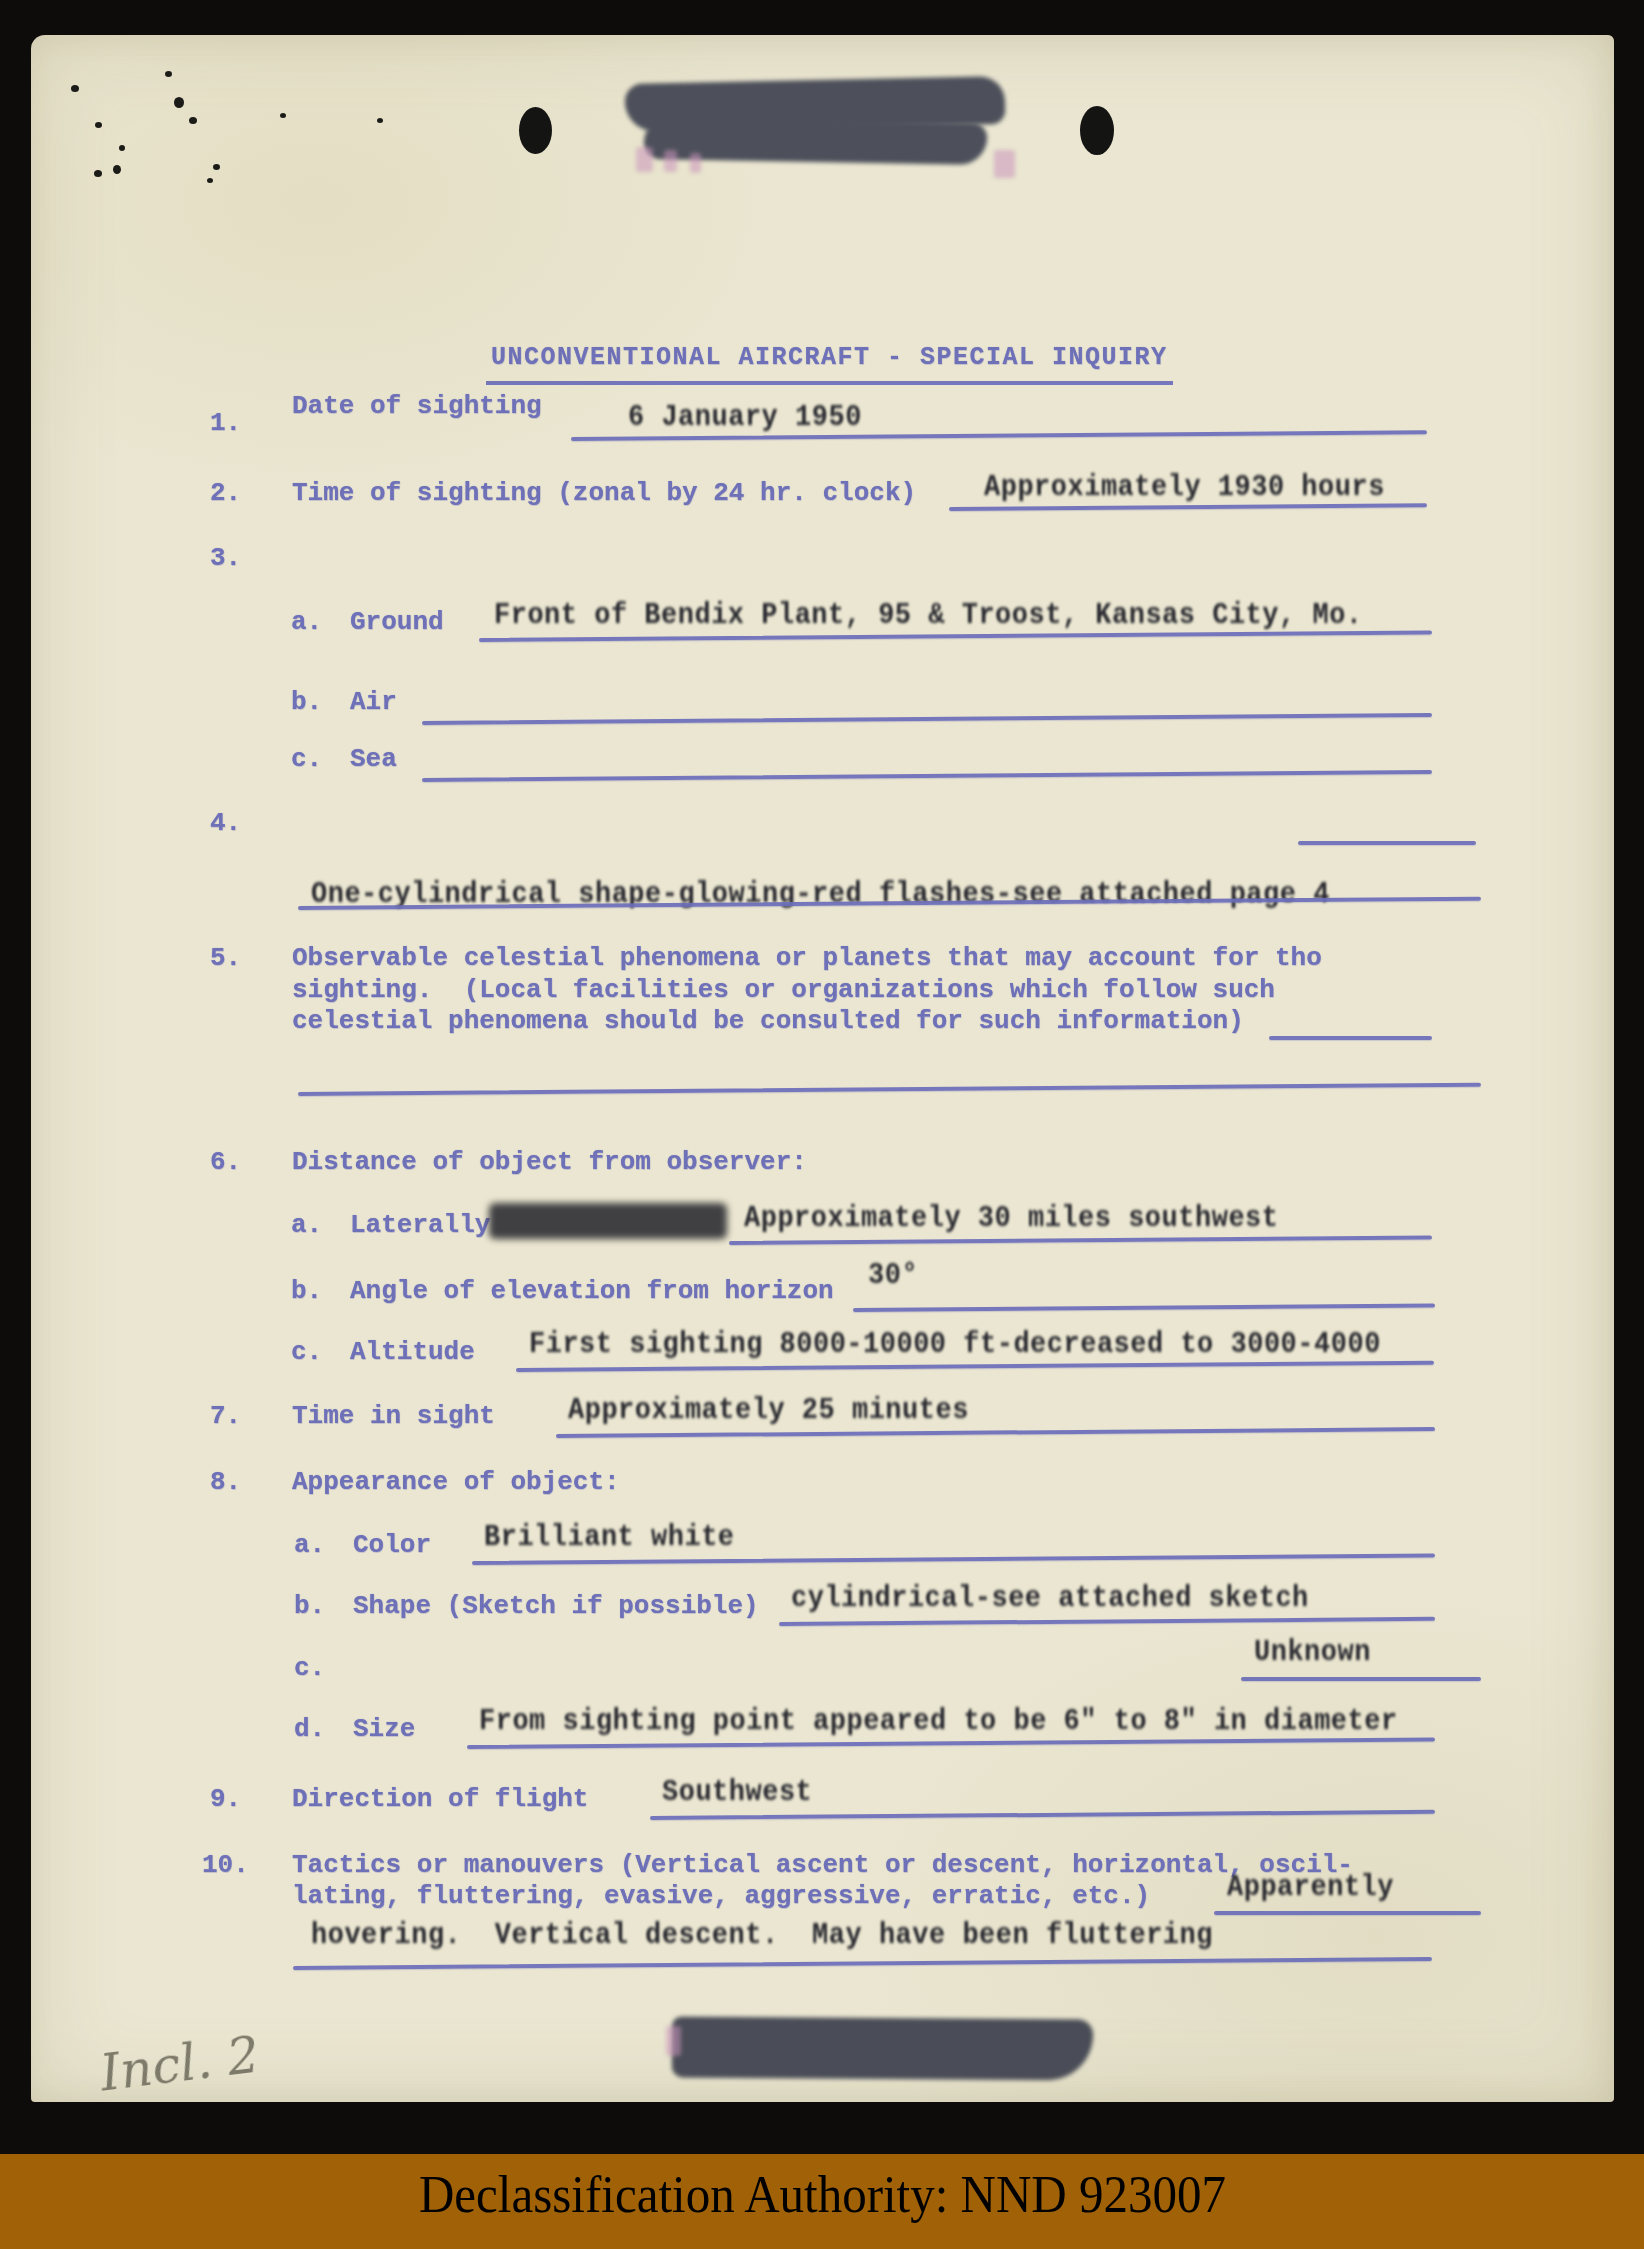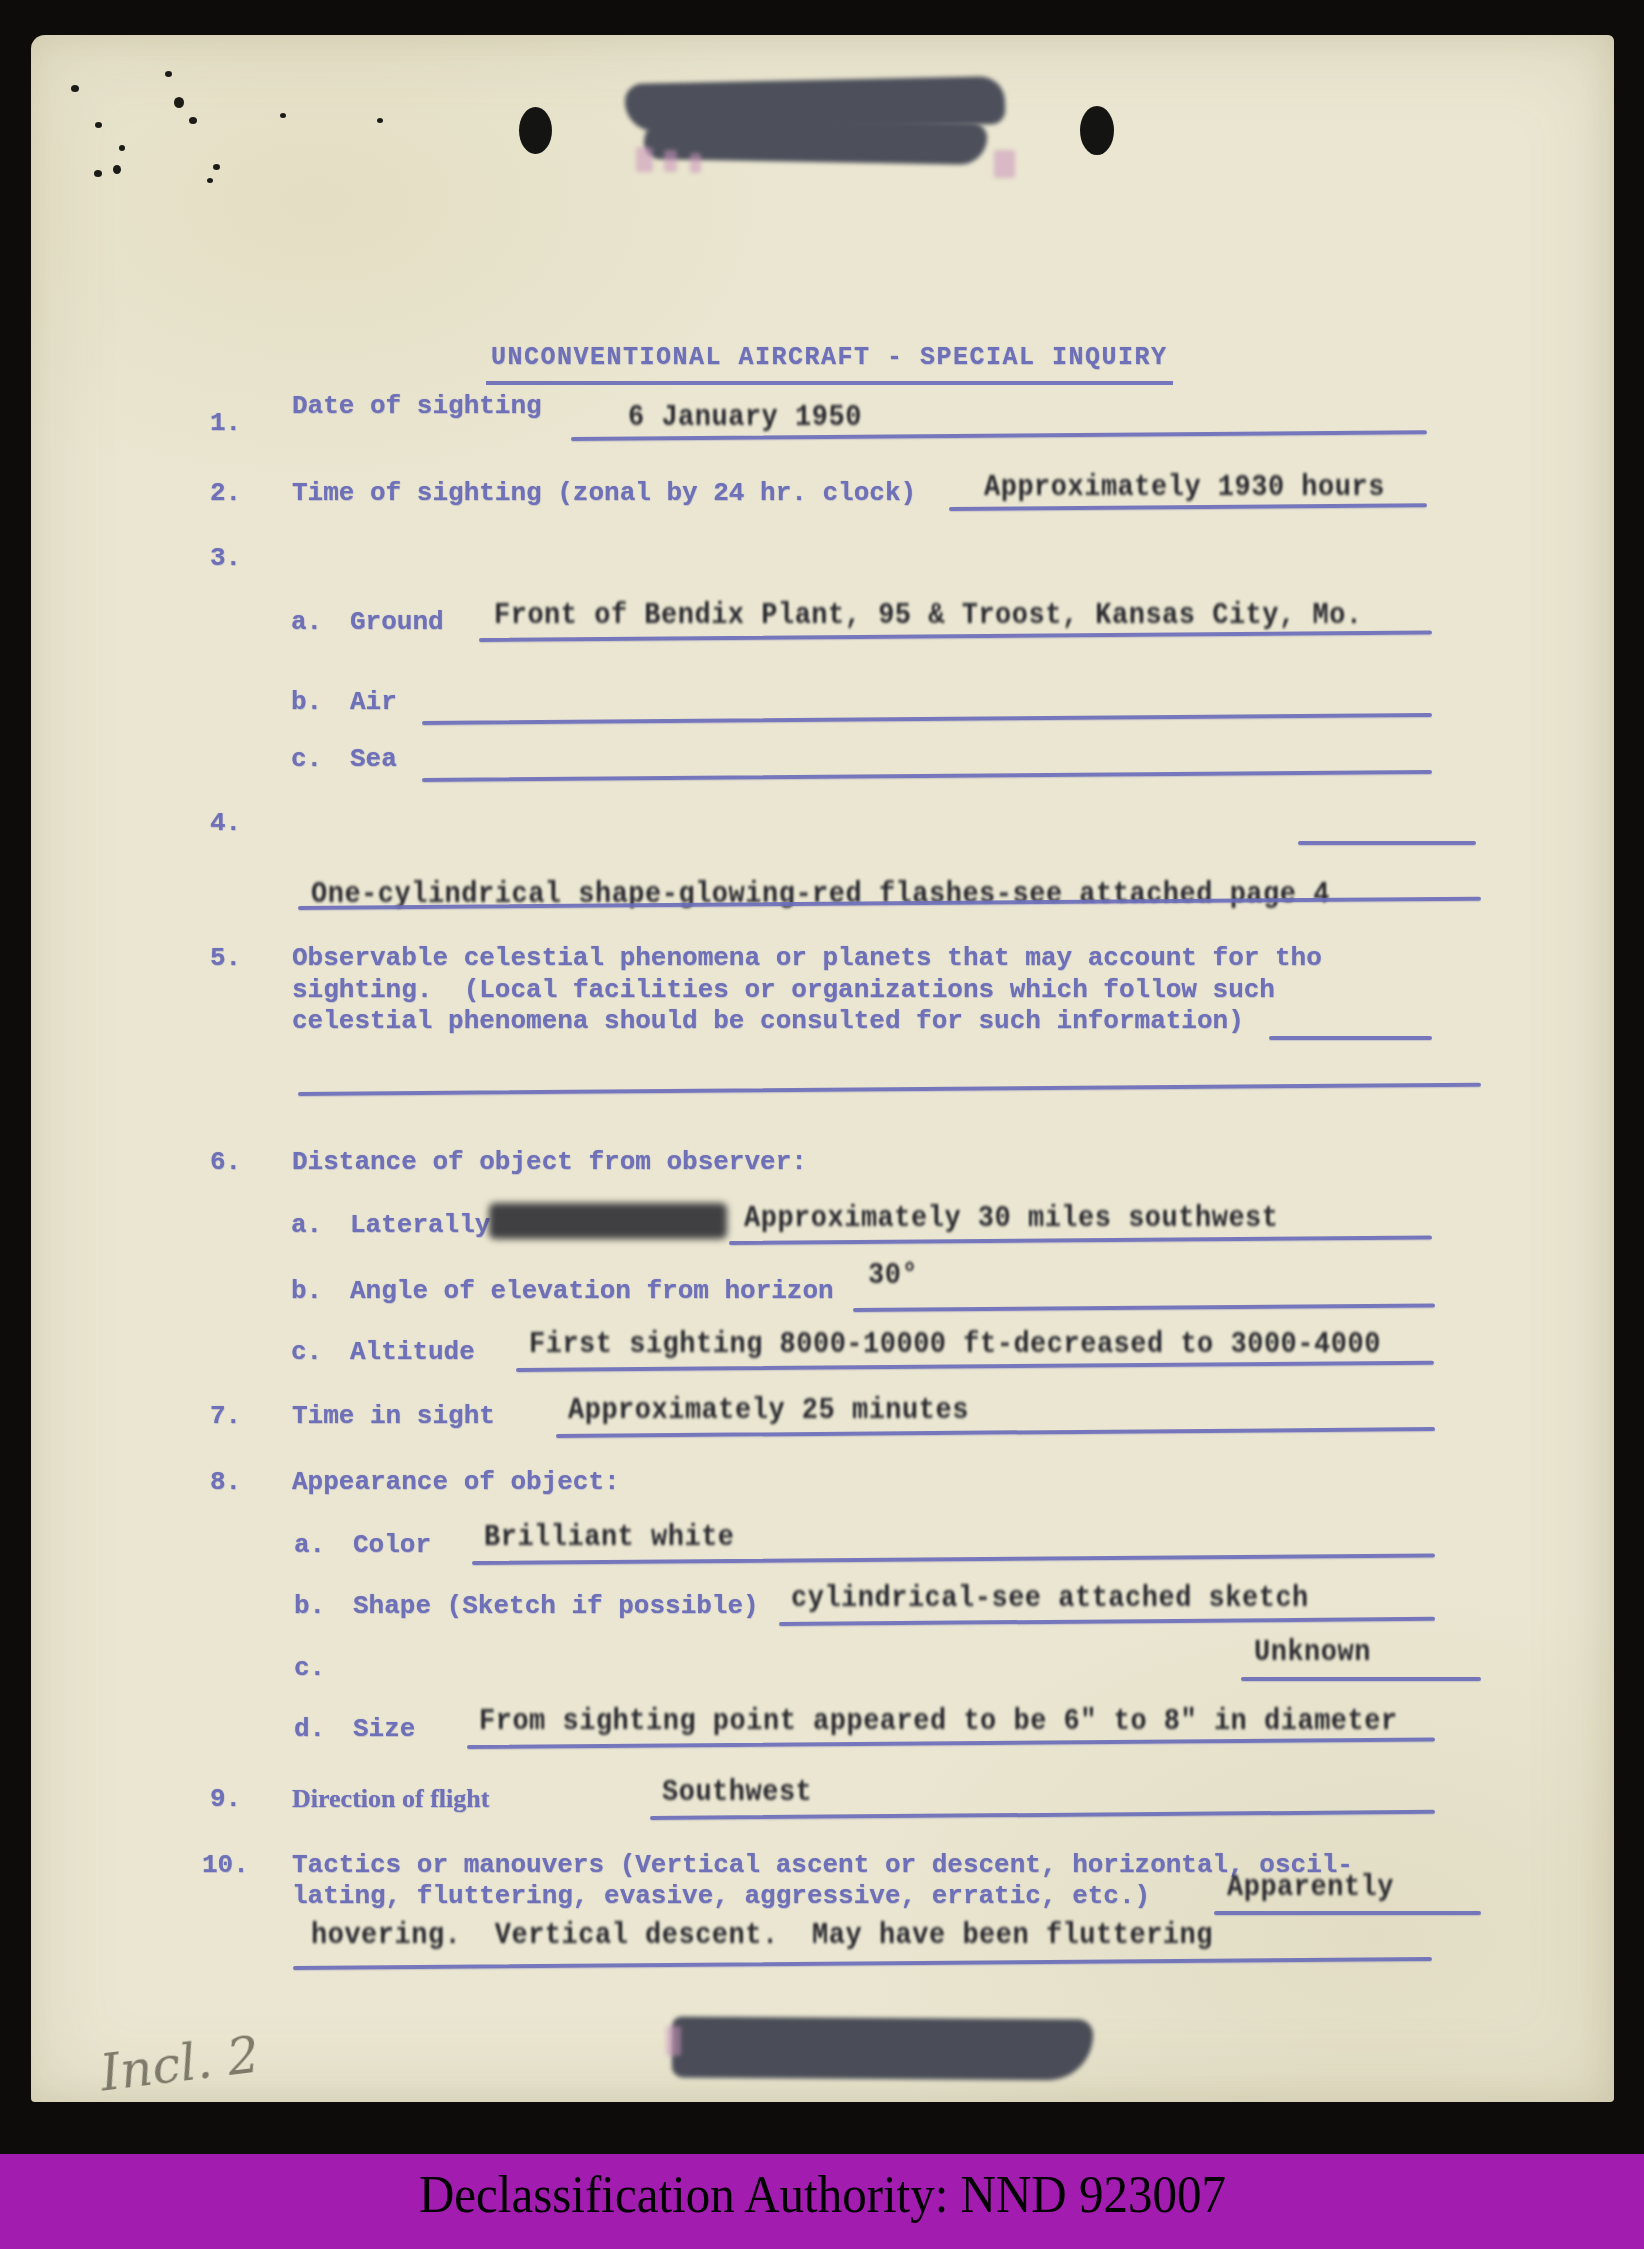--- a/index.html
+++ b/index.html
@@ -46,21 +46,21 @@
   .speck{position:absolute;background:#1b1b18;border-radius:50%;}
   .strike-smudge{
     position:absolute;background:#2e2e33;filter:blur(3.5px);border-radius:6px;opacity:.9;
   }
   .pencil{
     position:absolute;font-family:"DejaVu Serif",serif;font-style:italic;
     font-size:50px;color:rgba(96,93,80,.78);transform:rotate(-7deg);filter:blur(0.4px);
     white-space:pre;
   }
   .strip{
-    position:absolute;left:0;right:0;top:2154px;bottom:0;background:#a21caf;
+    position:absolute;left:0;right:0;top:2154px;bottom:0;background:#a16207;
     text-align:center;
   }
   .strip .dt{
     margin-top:12px;display:inline-block;
     font-family:"Liberation Serif",serif;font-size:49px;color:#000;
     transform:scaleY(1.08);white-space:pre;
   }
 </style>
 </head>
 <body>
@@ -186,21 +186,21 @@
   <div class="a" style="left:1223px;top:1600px;">Unknown</div>
   <div class="ul flat" style="left:1210px;top:1642px;width:240px;"></div>
 
   <div class="t" style="left:263px;top:1678px;">d.</div>
   <div class="t" style="left:322px;top:1678px;">Size</div>
   <div class="a" style="left:448px;top:1669px;">From sighting point appeared to be 6" to 8" in diameter</div>
   <div class="ul" style="left:436px;top:1710px;width:968px;"></div>
 
   
   <div class="t" style="left:179px;top:1748px;">9.</div>
-  <div class="t" style="left:261px;top:1748px;font-family:Liberation Serif, serif;">Direction of flight</div>
+  <div class="t" style="left:261px;top:1748px;">Direction of flight</div>
   <div class="a" style="left:631px;top:1740px;">Southwest</div>
   <div class="ul" style="left:619px;top:1781px;width:785px;"></div>
 
   
   <div class="t" style="left:171px;top:1814px;">10.</div>
   <div class="t" style="left:261px;top:1845px;">lating, fluttering, evasive, aggressive, erratic, etc.)</div>
   <div class="t" style="left:261px;top:1814px;">Tactics or manouvers (Vertical ascent or descent, horizontal, oscil-</div>
   <div class="a" style="left:1196px;top:1835px;">Apparently</div>
   <div class="ul flat" style="left:1183px;top:1876px;width:267px;"></div>
   <div class="a" style="left:280px;top:1883px;">hovering.  Vertical descent.  May have been fluttering</div>

